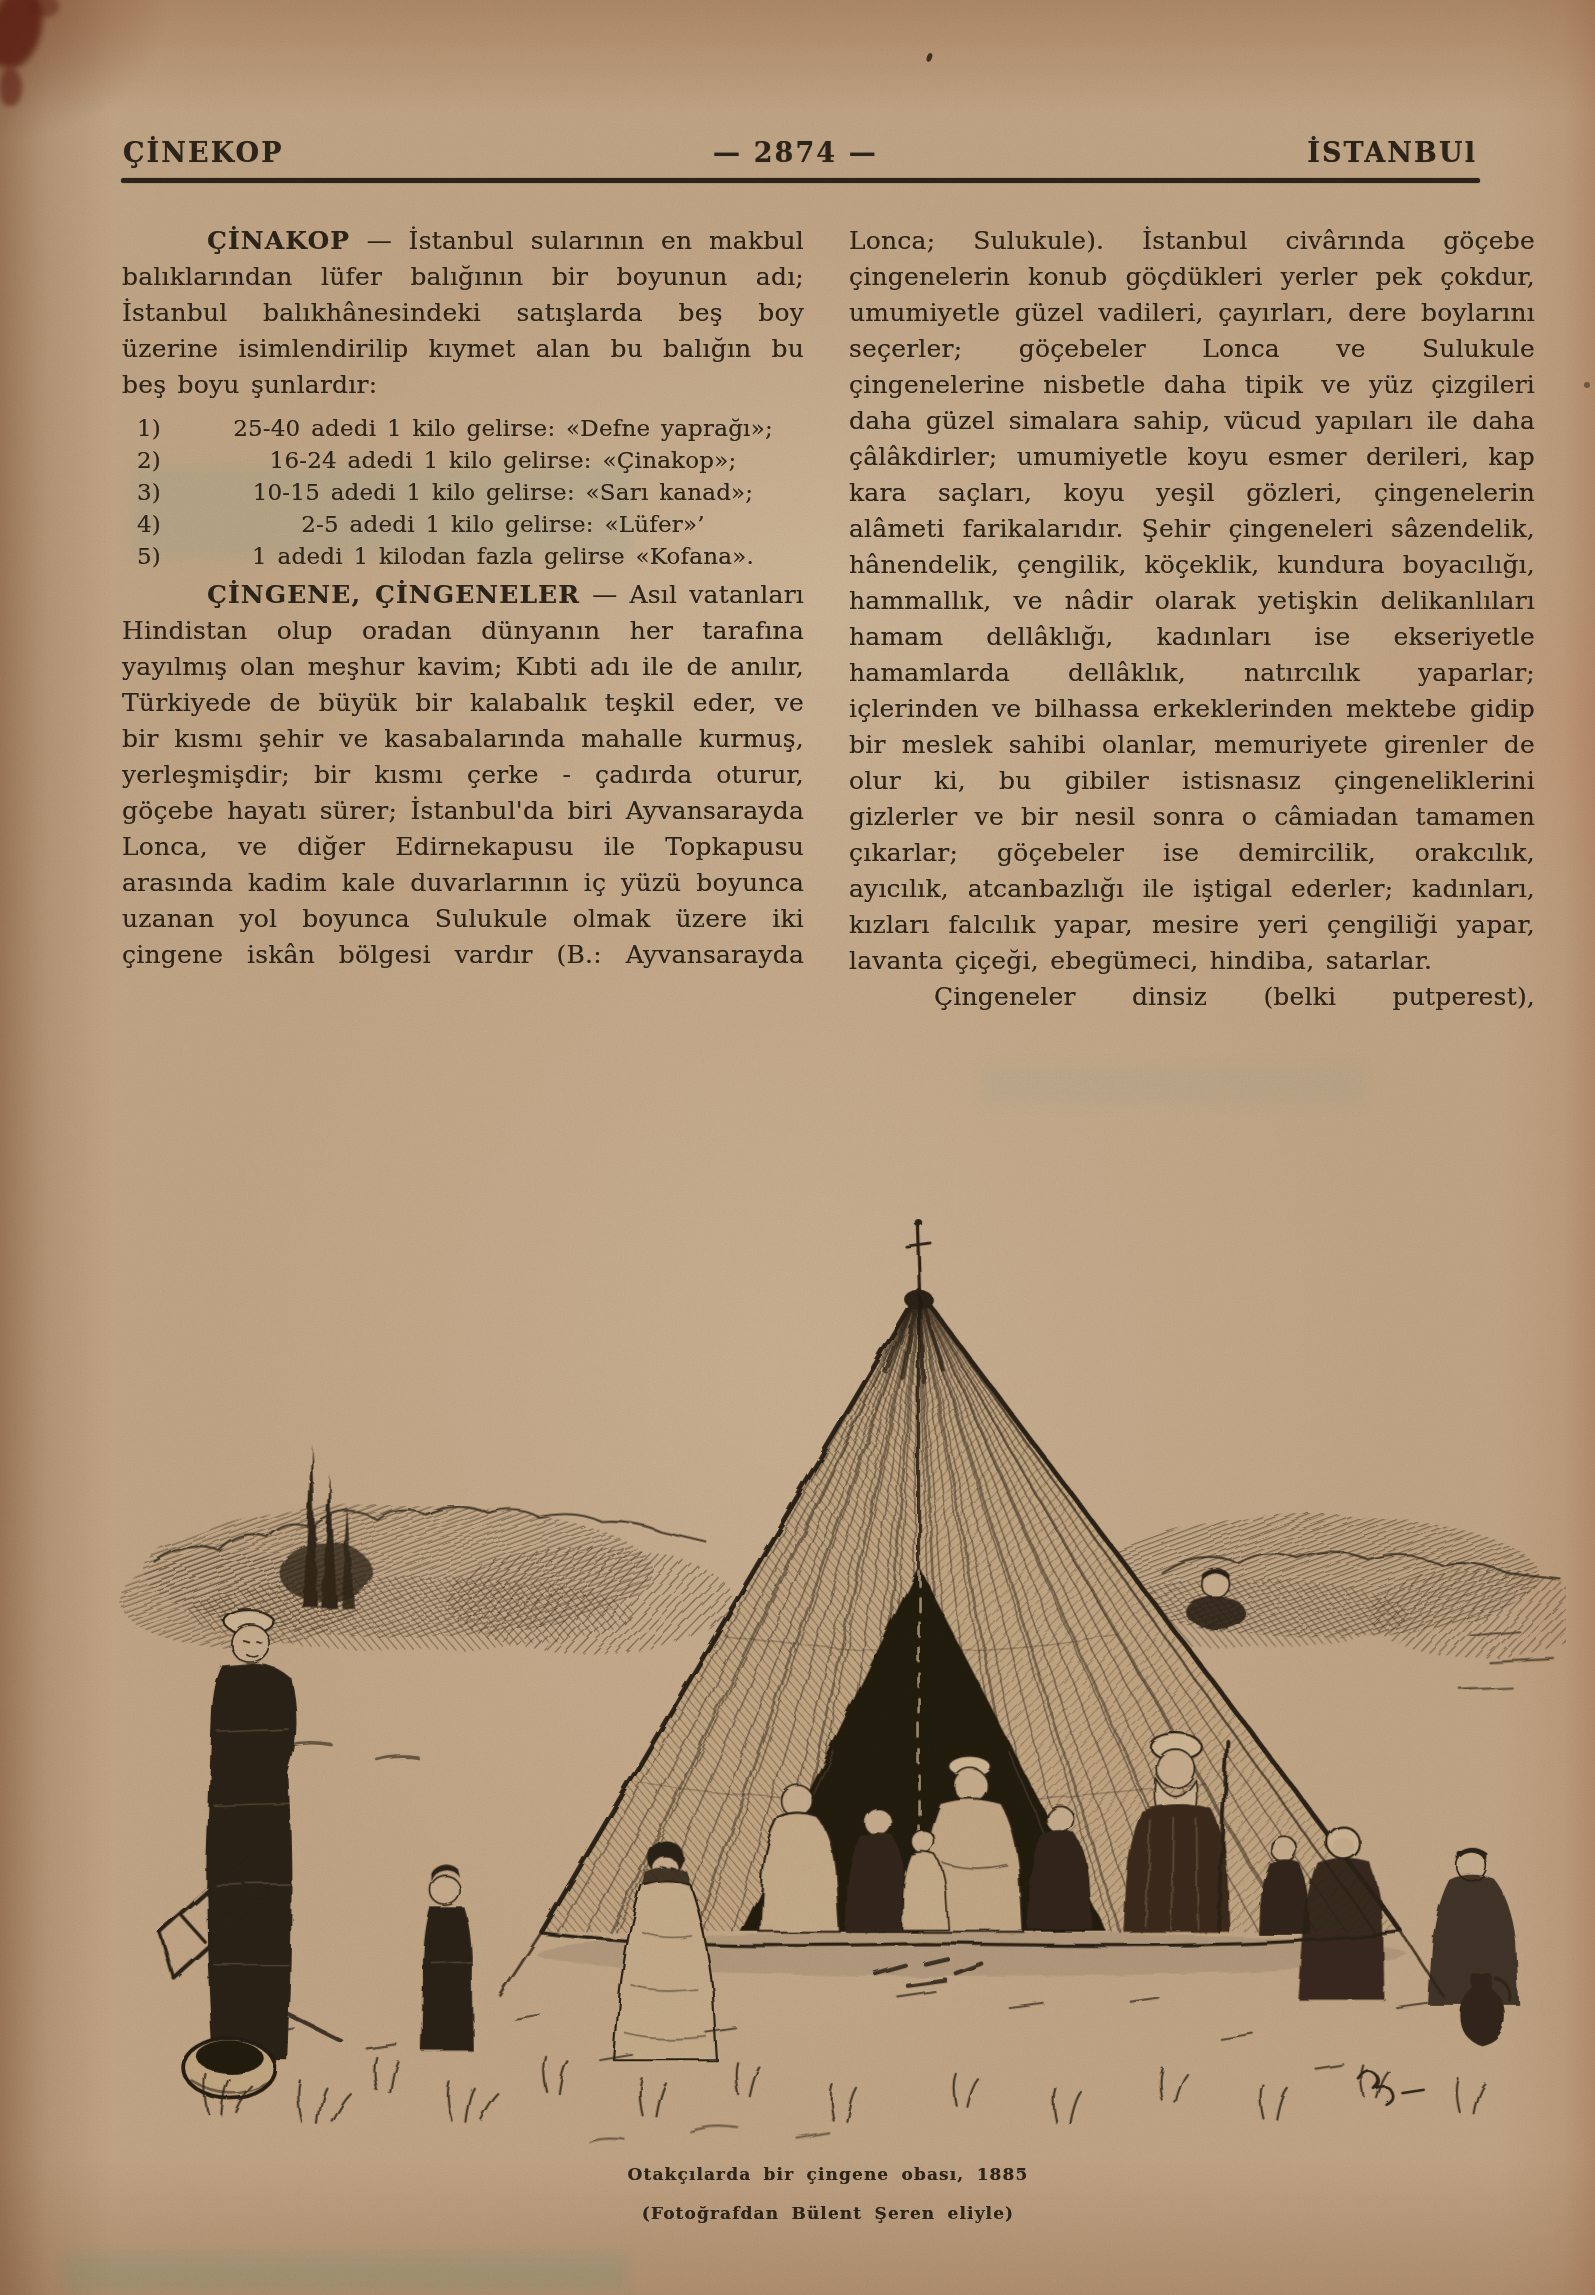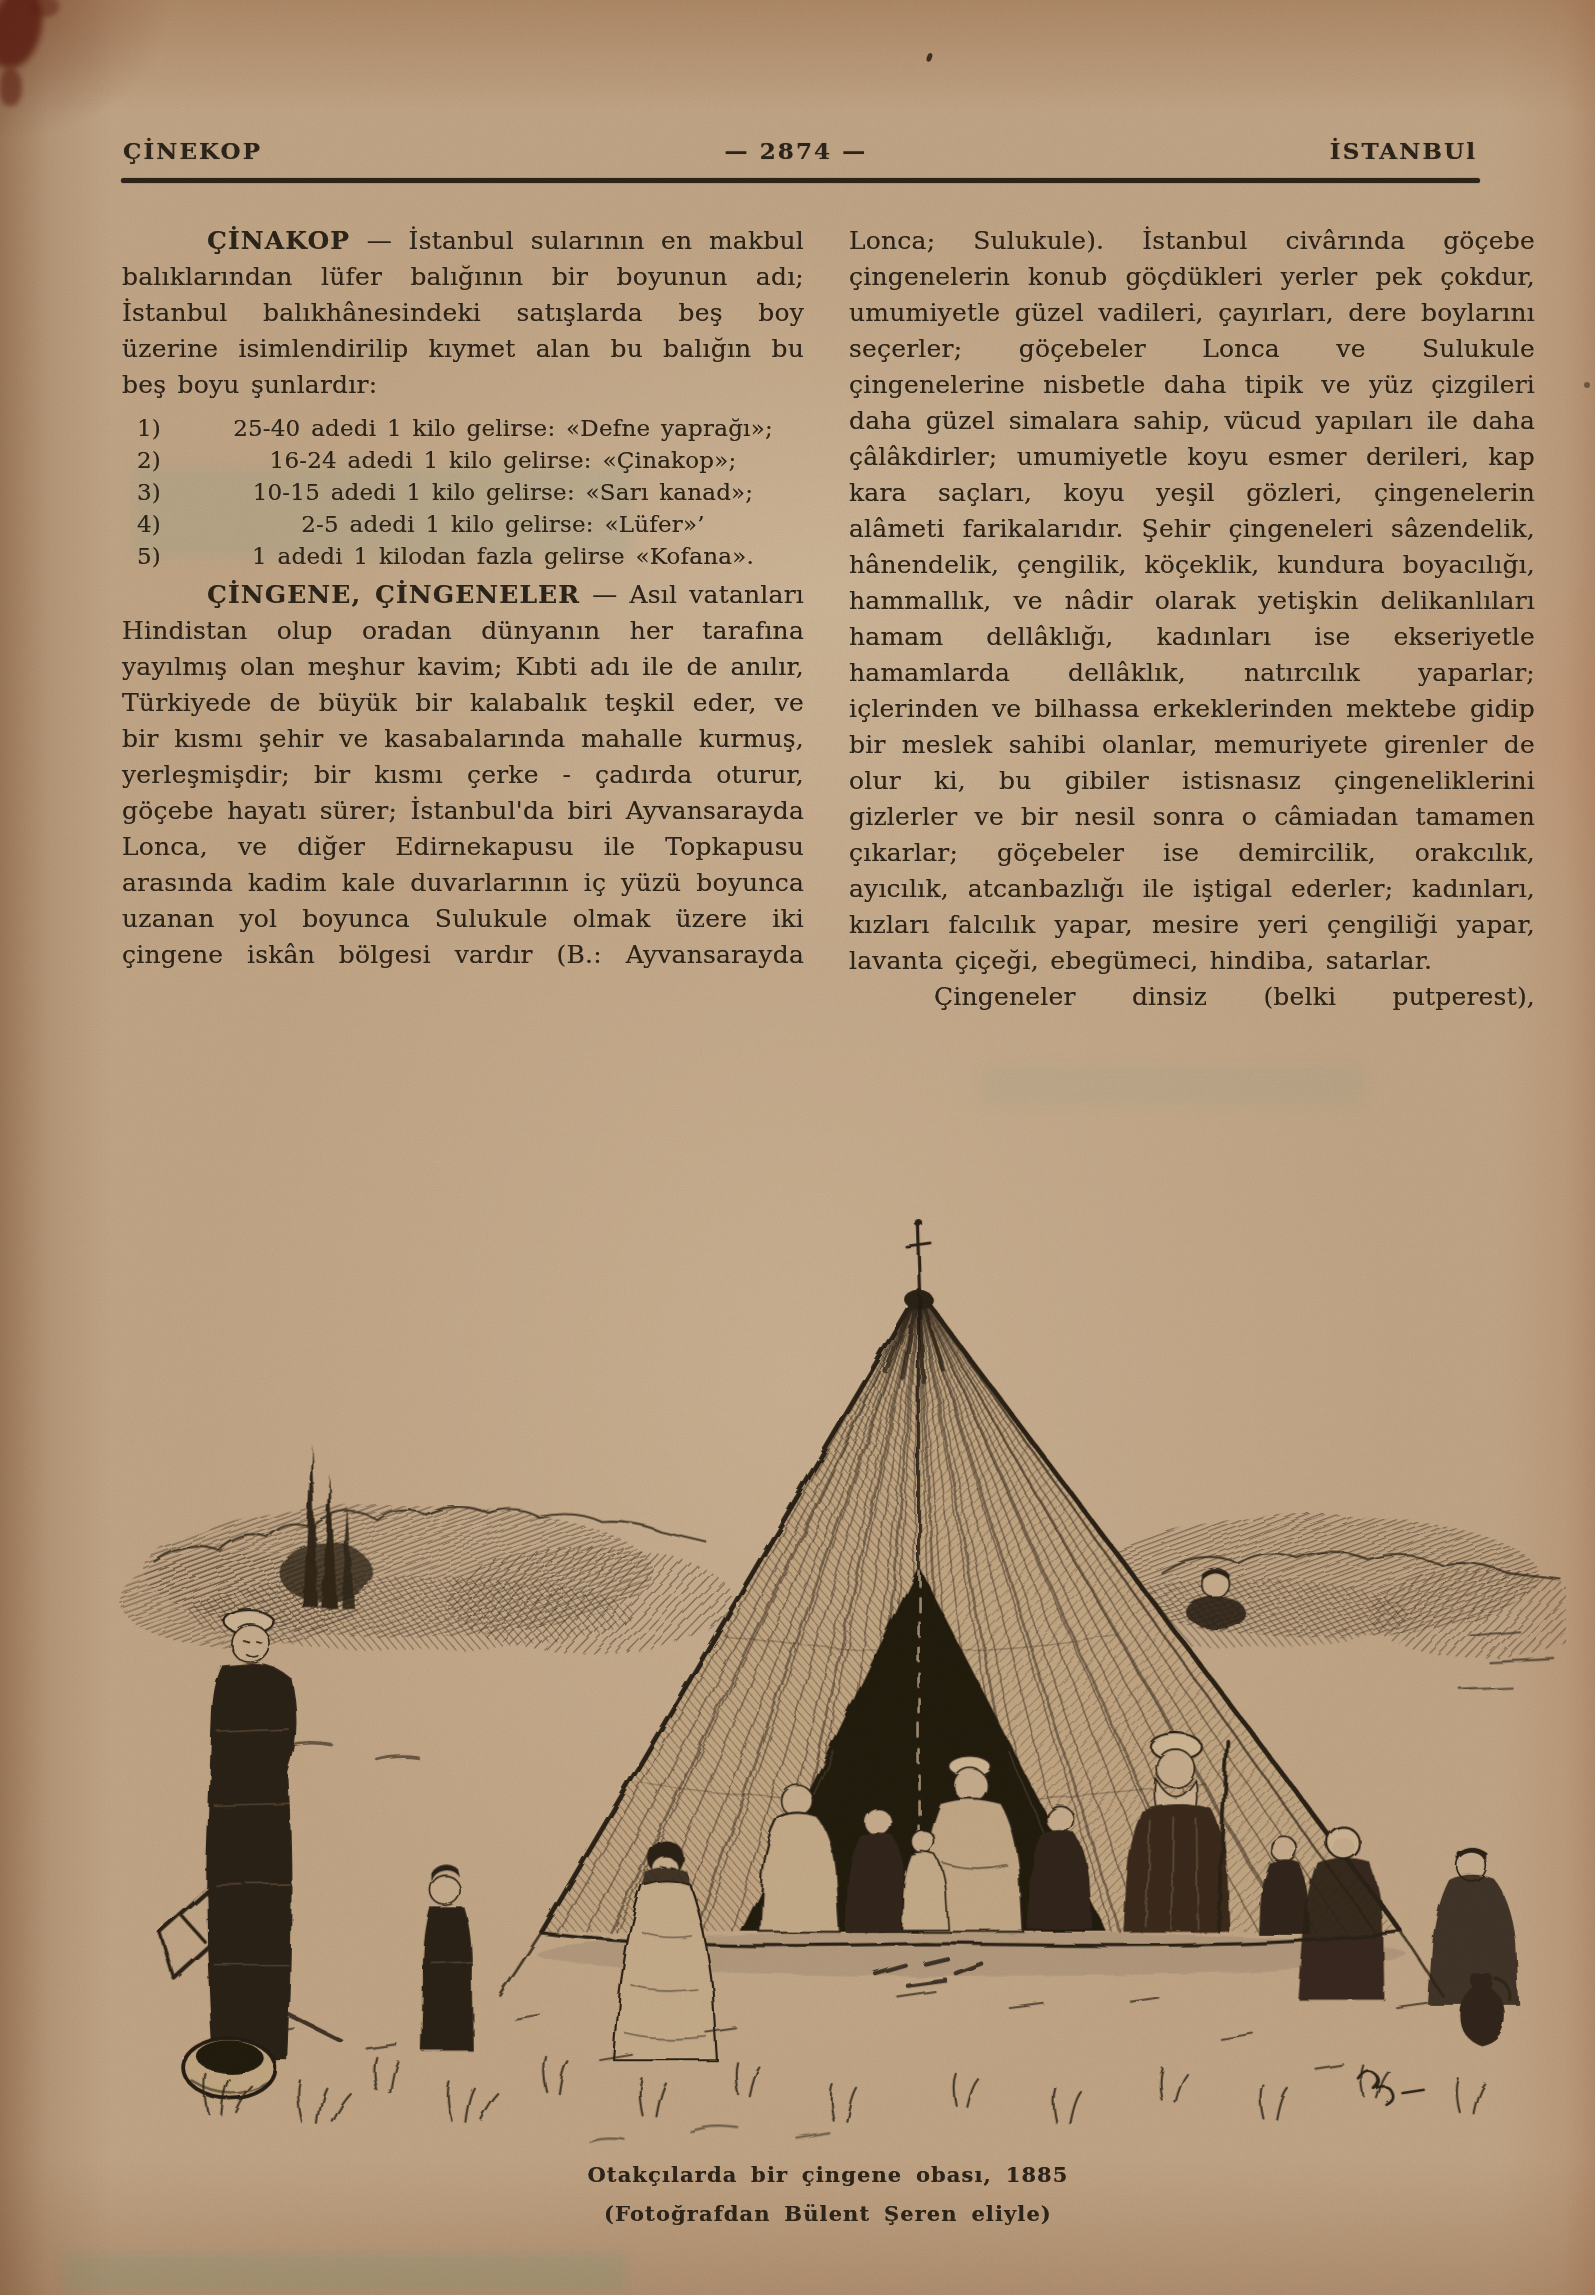--- a/index.html
+++ b/index.html
@@ -16,21 +16,21 @@
       linear-gradient(270deg, rgba(152,96,62,.34) 0%, rgba(152,96,62,.12) 2%, rgba(152,96,62,0) 6%),
       linear-gradient(180deg, rgba(142,90,52,.38) 0%, rgba(142,90,52,0) 5%),
       linear-gradient(0deg, rgba(134,90,58,.30) 0%, rgba(134,90,58,0) 6%),
       radial-gradient(ellipse 276px 228px at 0% 0%, rgba(99,40,24,.50), rgba(99,40,24,0) 62%),
       radial-gradient(ellipse 403px 297px at 100% 32%, rgba(206,142,112,.24), rgba(206,142,112,0) 60%);
   }
   .abs{position:absolute;}
   
   .running-head{
     left:123px;top:137px;width:1354px;display:flex;justify-content:space-between;align-items:baseline;
-    font-weight:bold;font-size:23px;letter-spacing:2.1px;
+    font-weight:bold;font-size:27px;letter-spacing:2.1px;
     text-shadow:0 0 0.7px rgba(45,36,26,.55);
   }
   .head-rule{
     left:121px;top:178px;width:1359px;height:4.8px;background:#2d241a;border-radius:2.7px;
     box-shadow:0 0 1.1px rgba(45,36,26,.8);
   }
   
   .col{top:211px;font-size:25px;line-height:36px;text-align:justify;
        word-spacing:3.2px;letter-spacing:0.2px;
        text-shadow:0 0 0.6px rgba(45,36,26,.5);margin-top:12px;}
@@ -42,21 +42,21 @@
   .just-last{text-align-last:justify;}
   .size-list{margin:8.5px 0 5.3px 0;font-size:23px;line-height:32px;}
   .size-item{display:flex;}
   .size-item .no{flex:0 0 80px;padding-left:15px;box-sizing:border-box;}
   .size-item .txt{flex:1;text-align:center;}
   .entry-2{margin-top:24.4px;}
   .final-para{text-indent:85px;}
   
   .illustration{left:80px;top:1104px;width:1486px;height:1040px;}
   .caption{left:64px;top:2155px;width:1528px;text-align:center;font-weight:bold;
-           font-size:21px;line-height:39px;letter-spacing:1.1px;word-spacing:5.3px;
+           font-size:17px;line-height:39px;letter-spacing:1.1px;word-spacing:5.3px;
            text-shadow:0 0 0.6px rgba(45,36,26,.5);}
   
   .stain{background:#5e2014;border-radius:52% 60% 55% 45%;}
   .stain1{left:-8.5px;top:-11.7px;width:49px;height:81px;filter:blur(3.2px);opacity:.85;transform:rotate(16deg);}
   .stain2{left:0px;top:68px;width:22px;height:38px;filter:blur(2.7px);opacity:.6;}
   .stain3{left:31px;top:-5.3px;width:28px;height:22px;filter:blur(2.7px);opacity:.5;}
   .speck{background:#41301f;border-radius:50%;}
   .speck1{left:927px;top:53px;width:5.3px;height:8.5px;transform:rotate(20deg);}
   .speck2{left:1584px;top:382px;width:6.4px;height:6.4px;opacity:.6;}
   .ghost{pointer-events:none;}

